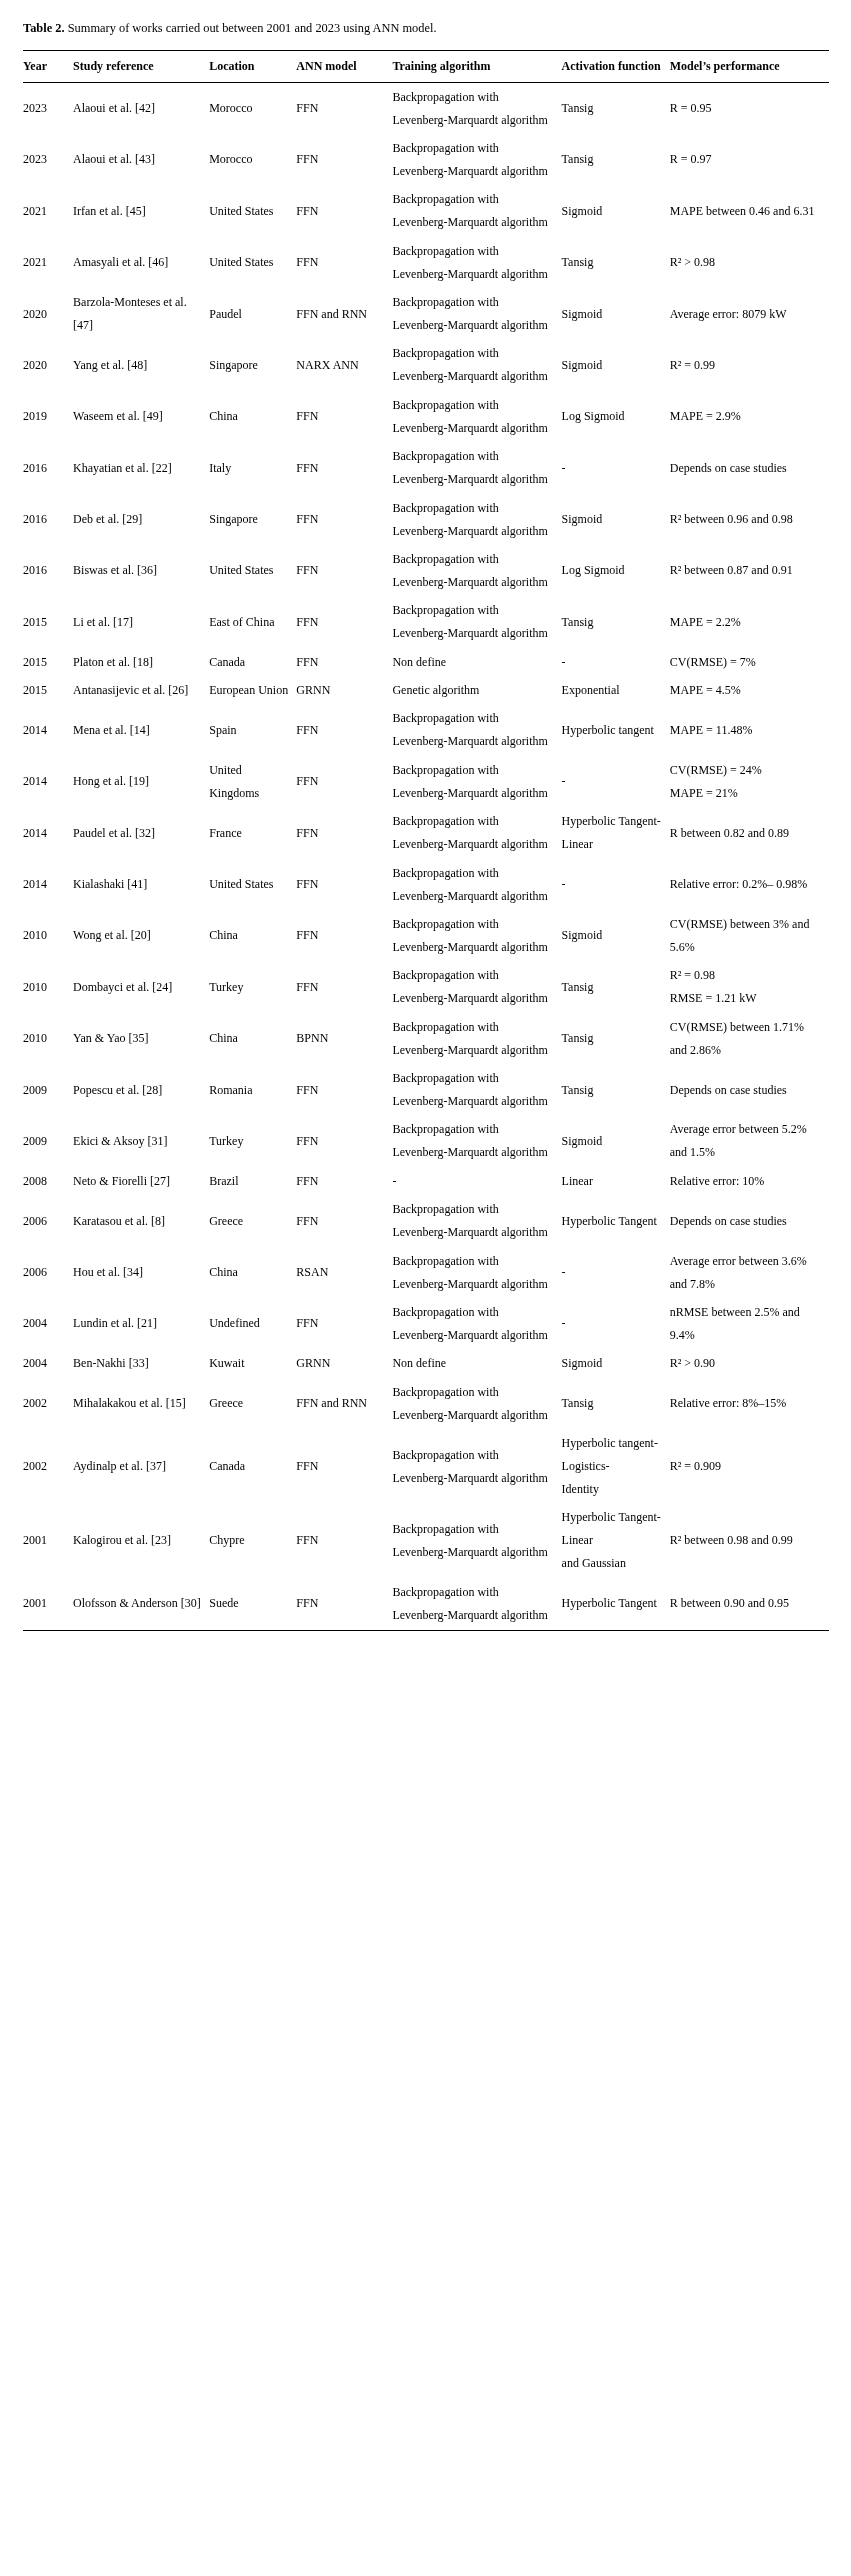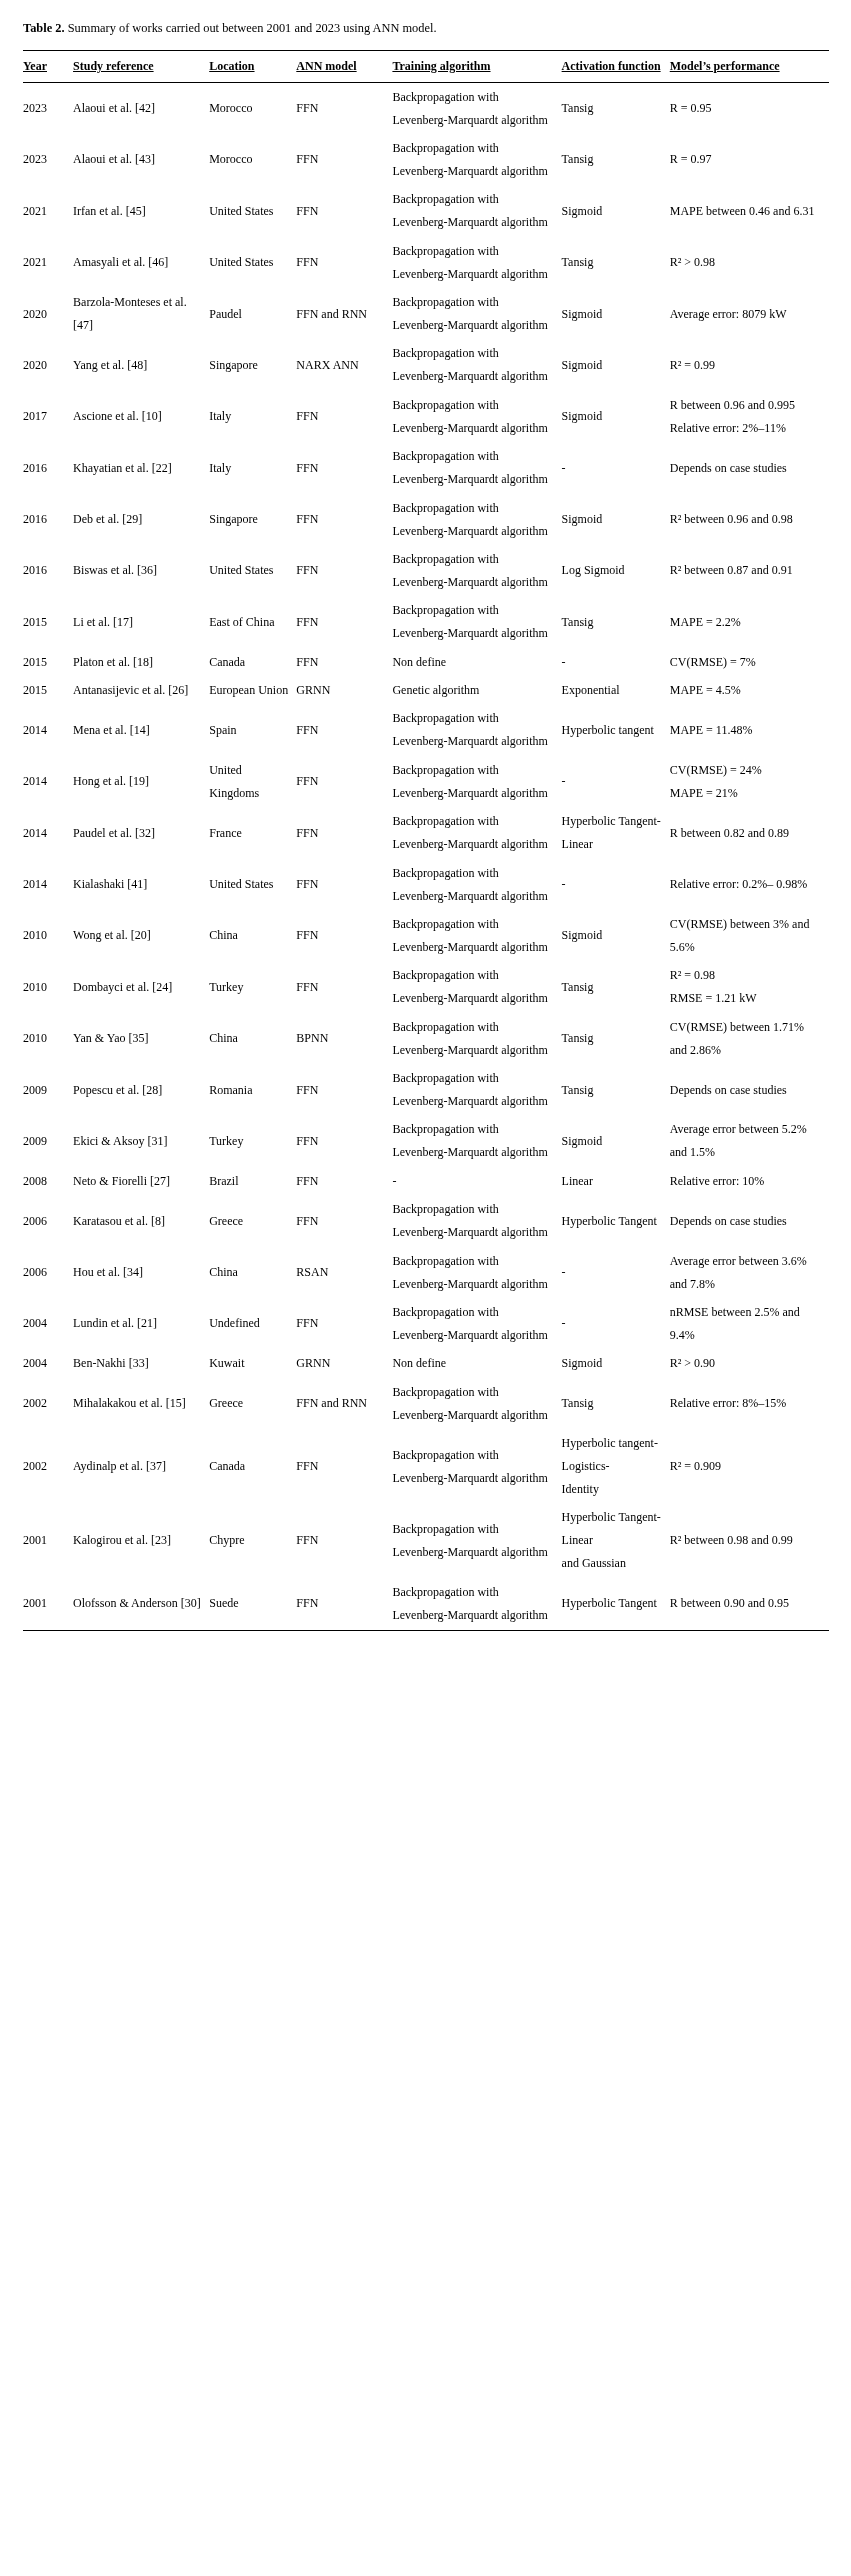--- a/index.html
+++ b/index.html
@@ -33,21 +33,20 @@
   thead tr {
     border-bottom: 1.8px solid #000;
   }
   th {
     text-align: left;
     font-weight: bold;
     vertical-align: middle;
     line-height: 18.3px;
     padding: 6.4px 7.3px 6.4px 0;
     font-size: 12px;
-    text-decoration: underline;
   }
   td {
     text-align: left;
     vertical-align: middle;
     line-height: 23px;
     padding: 2.7px 7.3px 2.7px 0;
     white-space: pre-line;
     word-wrap: break-word;
   }
   col.c-year        { width: 50px; }
@@ -137,28 +136,27 @@
         <tr>
           <td>2020</td>
           <td>Yang et al. [48]</td>
           <td>Singapore</td>
           <td>NARX ANN</td>
           <td>Backpropagation with Levenberg-Marquardt algorithm</td>
           <td>Sigmoid</td>
           <td>R² = 0.99</td>
         </tr>
         <tr>
-          <td>2017</td>
-          <td>Ascione et al. [10]</td>
-          <td>Italy</td>
-          <td>FFN</td>
-          <td>Backpropagation with Levenberg-Marquardt algorithm</td>
-          <td>Sigmoid</td>
-          <td>R between 0.96 and 0.995
-Relative error: 2%–11%</td>
+          <td>2019</td>
+          <td>Waseem et al. [49]</td>
+          <td>China</td>
+          <td>FFN</td>
+          <td>Backpropagation with Levenberg-Marquardt algorithm</td>
+          <td>Log Sigmoid</td>
+          <td>MAPE = 2.9%</td>
         </tr>
         <tr>
           <td>2016</td>
           <td>Khayatian et al. [22]</td>
           <td>Italy</td>
           <td>FFN</td>
           <td>Backpropagation with Levenberg-Marquardt algorithm</td>
           <td>-</td>
           <td>Depends on case studies</td>
         </tr>

